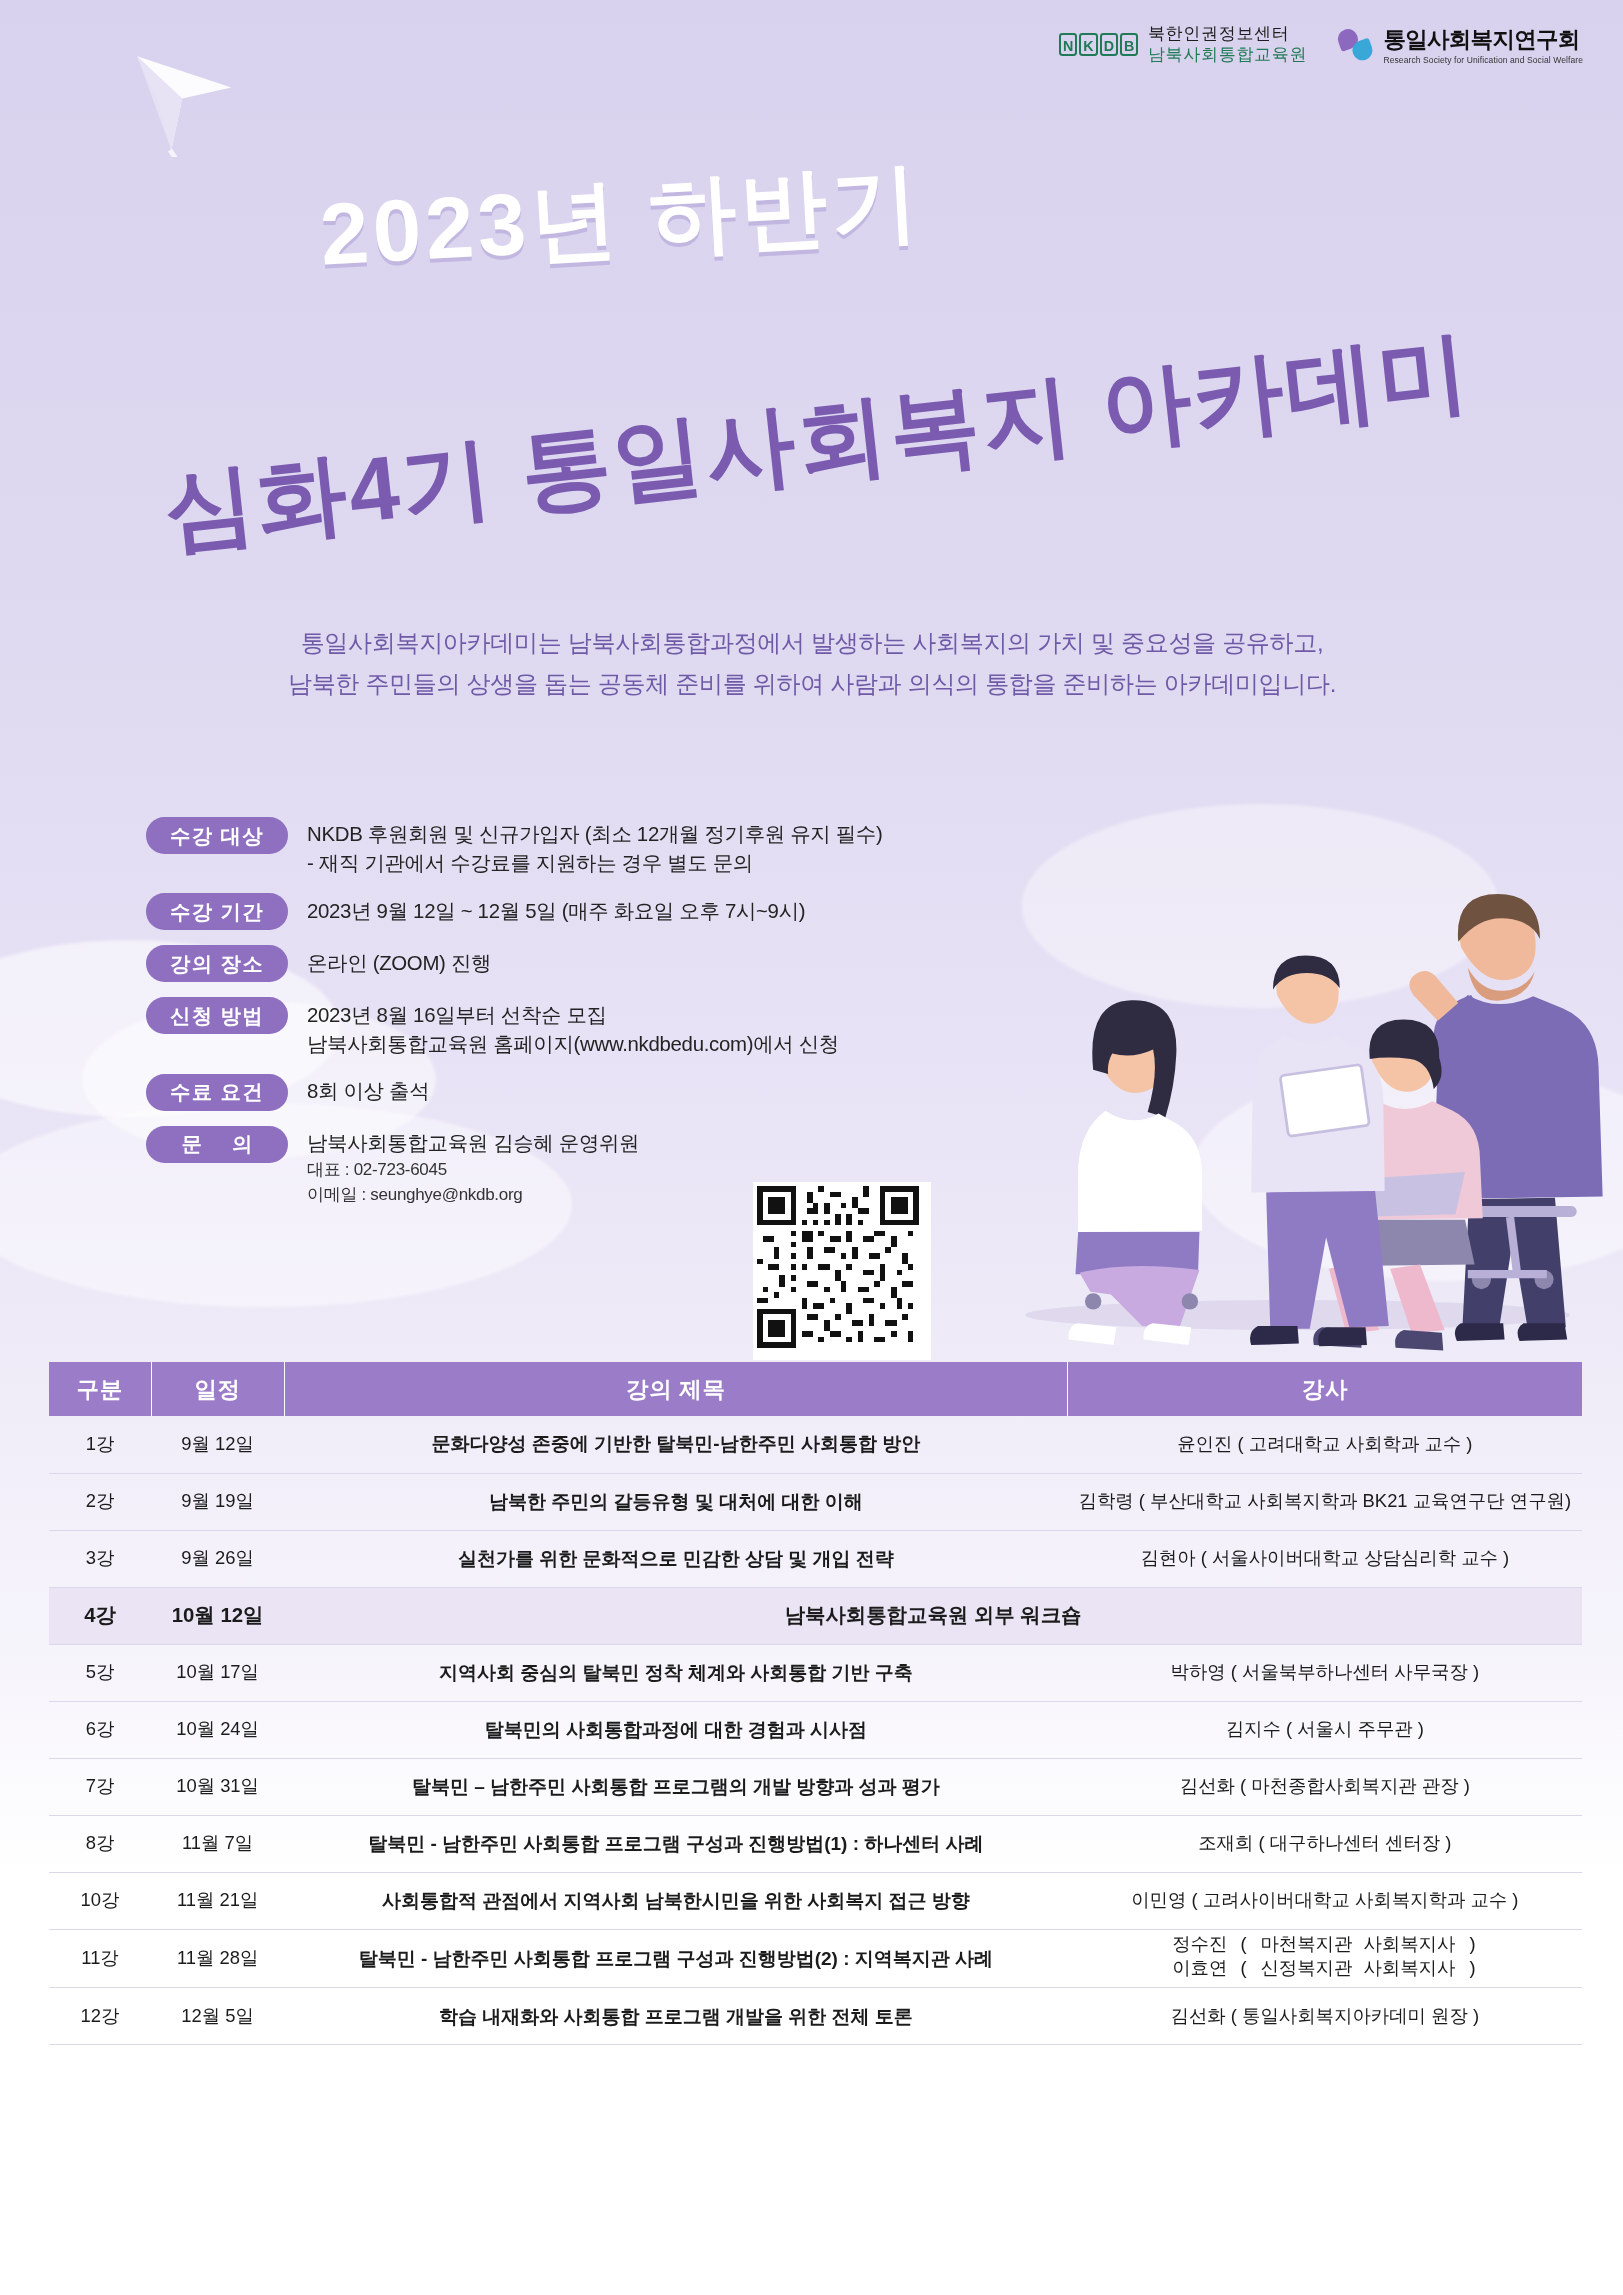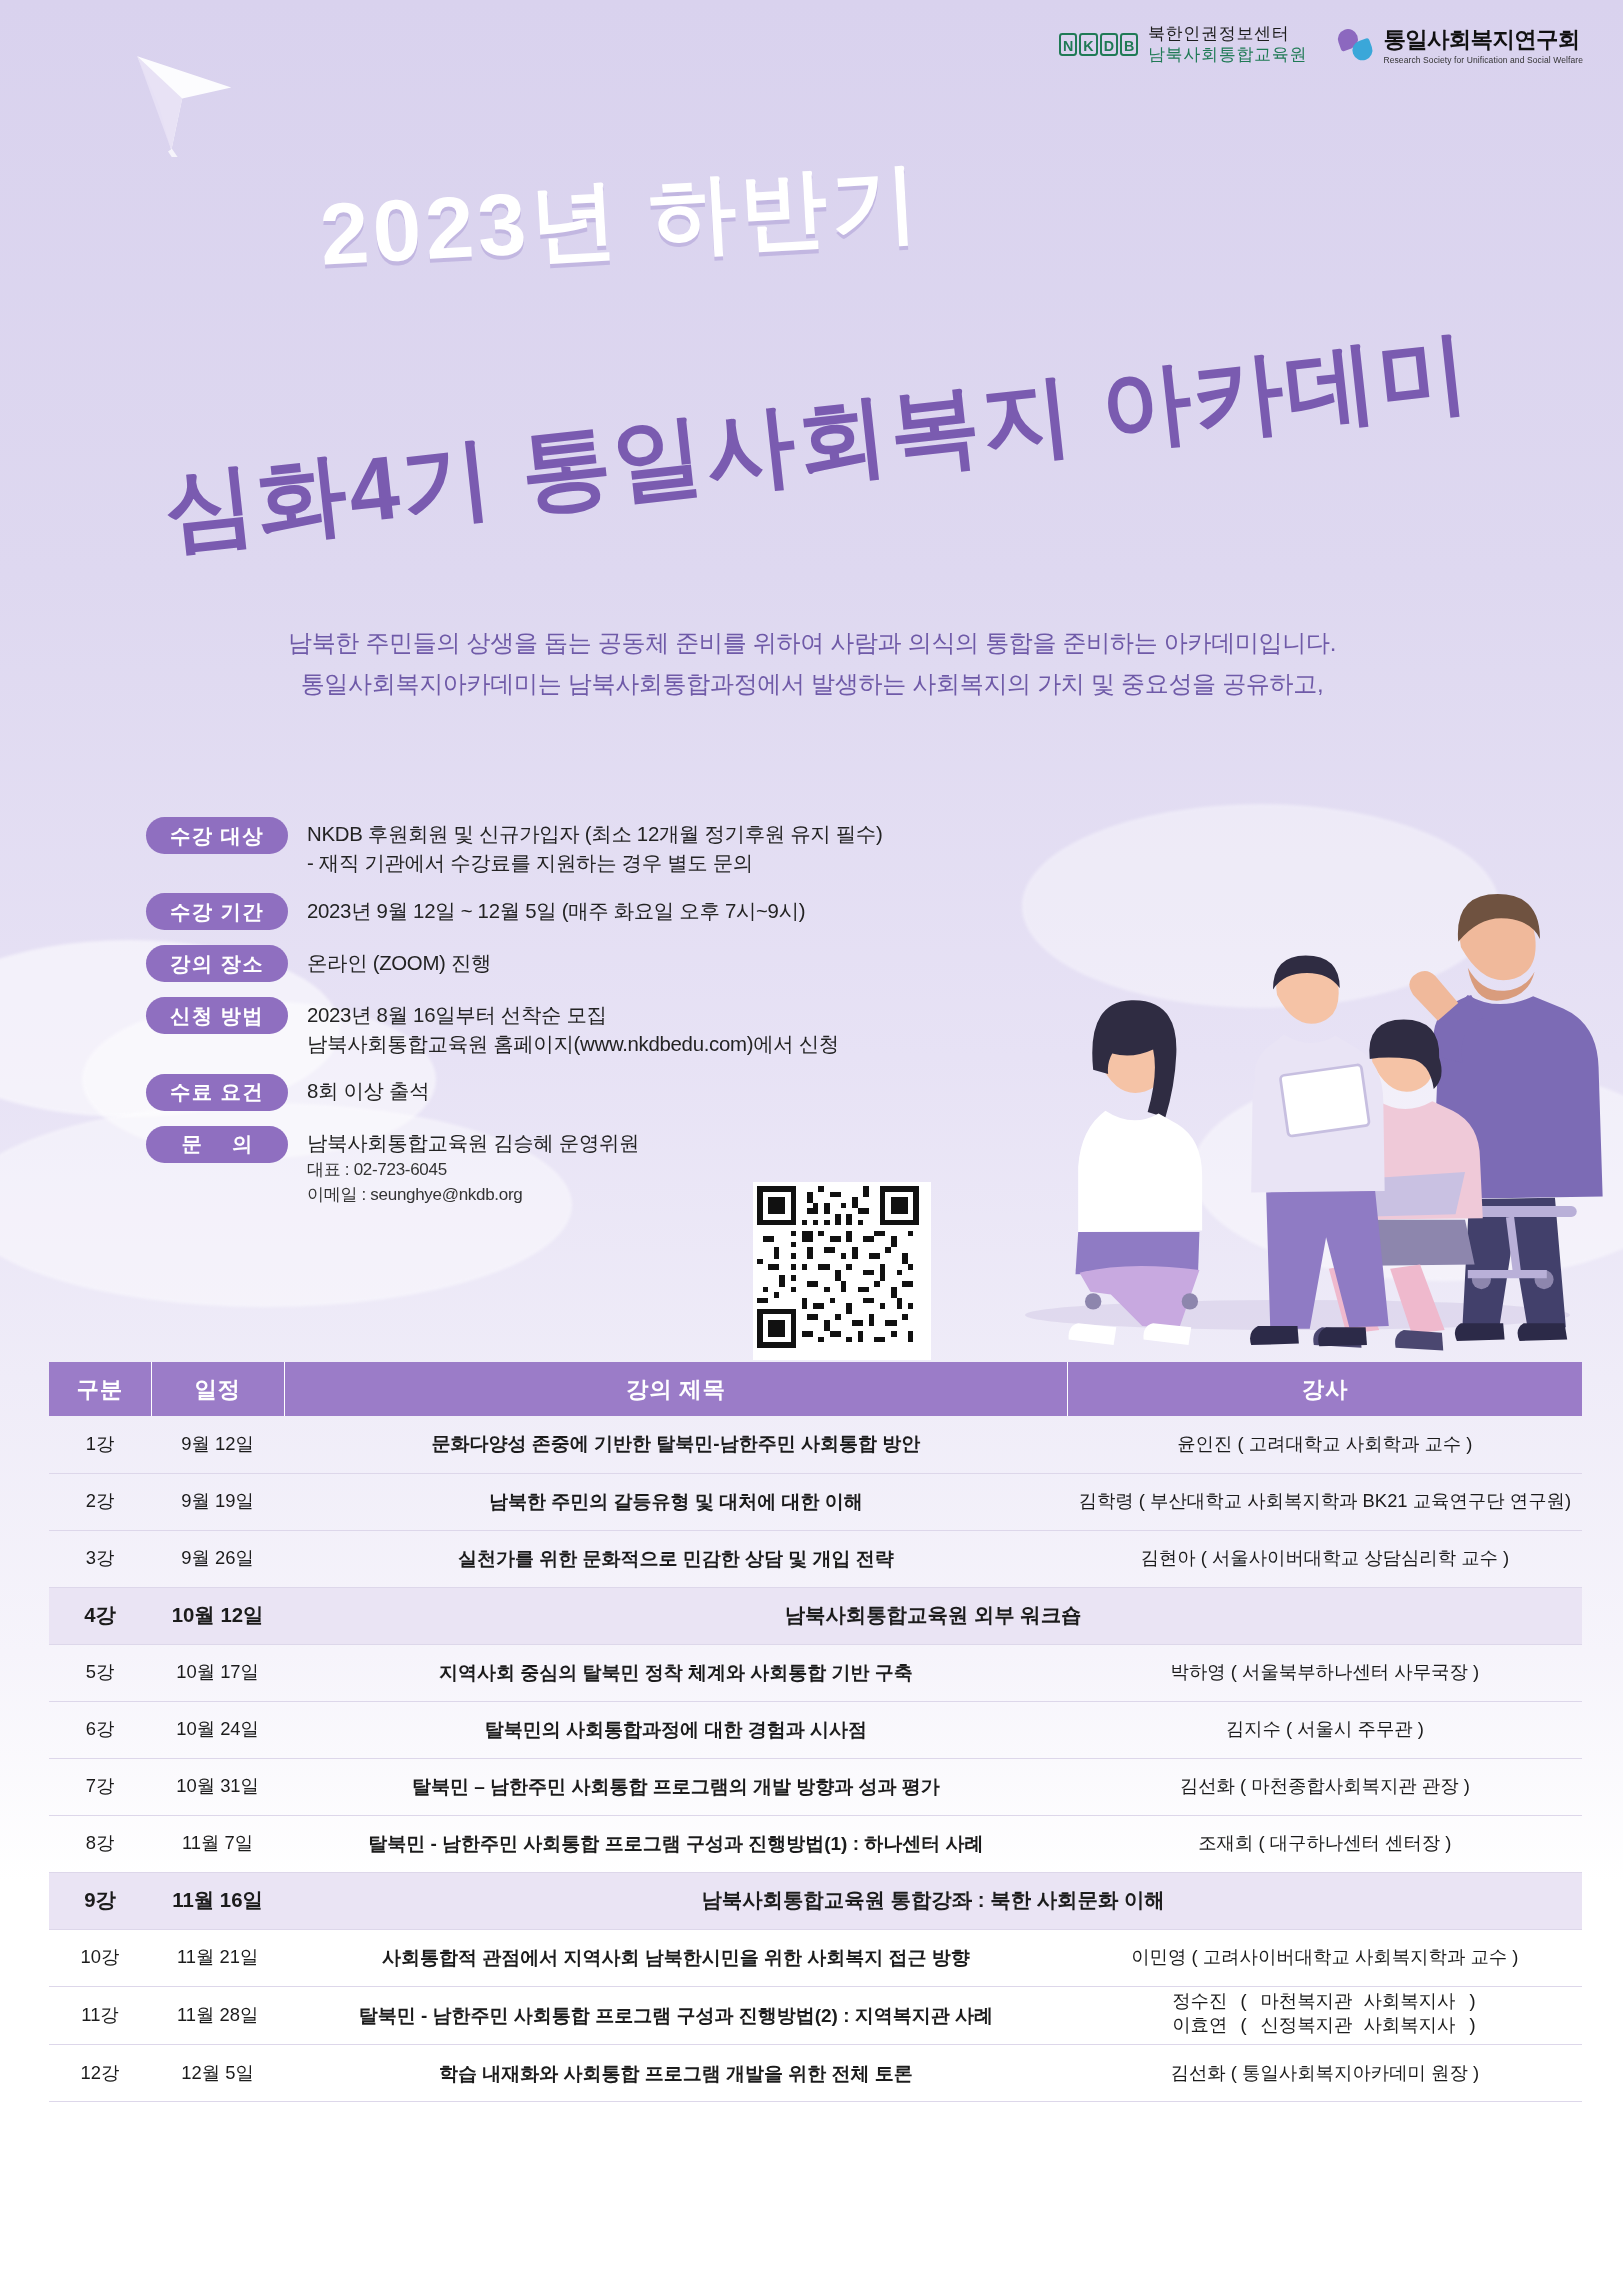--- a/index.html
+++ b/index.html
@@ -291,22 +291,22 @@
   <svg class="paper-plane" viewBox="0 0 170 160">
     <path d="M12 12 L150 58 L78 74 L62 150 L44 84 Z" fill="#ffffff" opacity="0.92"></path>
     <path d="M12 12 L78 74 L62 150 Z" fill="#e7e0f4" opacity="0.95"></path>
     <path d="M60 150 C 115 230, 170 300, 120 360" stroke="#ffffff" stroke-width="7" fill="none" opacity="0.75"></path>
   </svg>
 
   <div class="title-1">2023년 하반기</div>
   <div class="title-2">심화4기 통일사회복지 아카데미</div>
 
   <div class="subtitle">
+    <div>통일사회복지아카데미는 남북사회통합과정에서 발생하는 사회복지의 가치 및 중요성을 공유하고,</div>
     <div>남북한 주민들의 상생을 돕는 공동체 준비를 위하여 사람과 의식의 통합을 준비하는 아카데미입니다.</div>
-    <div>통일사회복지아카데미는 남북사회통합과정에서 발생하는 사회복지의 가치 및 중요성을 공유하고,</div>
   </div>
 
   <div class="info">
 
     <div class="info-row">
       <div class="pill">수강 대상</div>
       <div class="info-text">
         <div>NKDB 후원회원 및 신규가입자 (최소 12개월 정기후원 유지 필수)</div>
         <div>- 재직 기관에서 수강료를 지원하는 경우 별도 문의</div>
       </div>
@@ -595,25 +595,20 @@
           <td>김선화 ( 마천종합사회복지관 관장 )</td>
         </tr>
 
         <tr>
           <td>8강</td>
           <td>11월 7일</td>
           <td class="c-title">탈북민 - 남한주민 사회통합 프로그램 구성과 진행방법(1) : 하나센터 사례</td>
           <td>조재희 ( 대구하나센터 센터장 )</td>
         </tr>
 
-        <tr class="special">
-          <td>9강</td>
-          <td>11월 16일</td>
-          <td colspan="2">남북사회통합교육원 통합강좌 : 북한 사회문화 이해</td>
-        </tr>
 
         <tr>
           <td>10강</td>
           <td>11월 21일</td>
           <td class="c-title">사회통합적 관점에서 지역사회 남북한시민을 위한 사회복지 접근 방향</td>
           <td>이민영 ( 고려사이버대학교 사회복지학과 교수 )</td>
         </tr>
 
         <tr>
           <td>11강</td>

